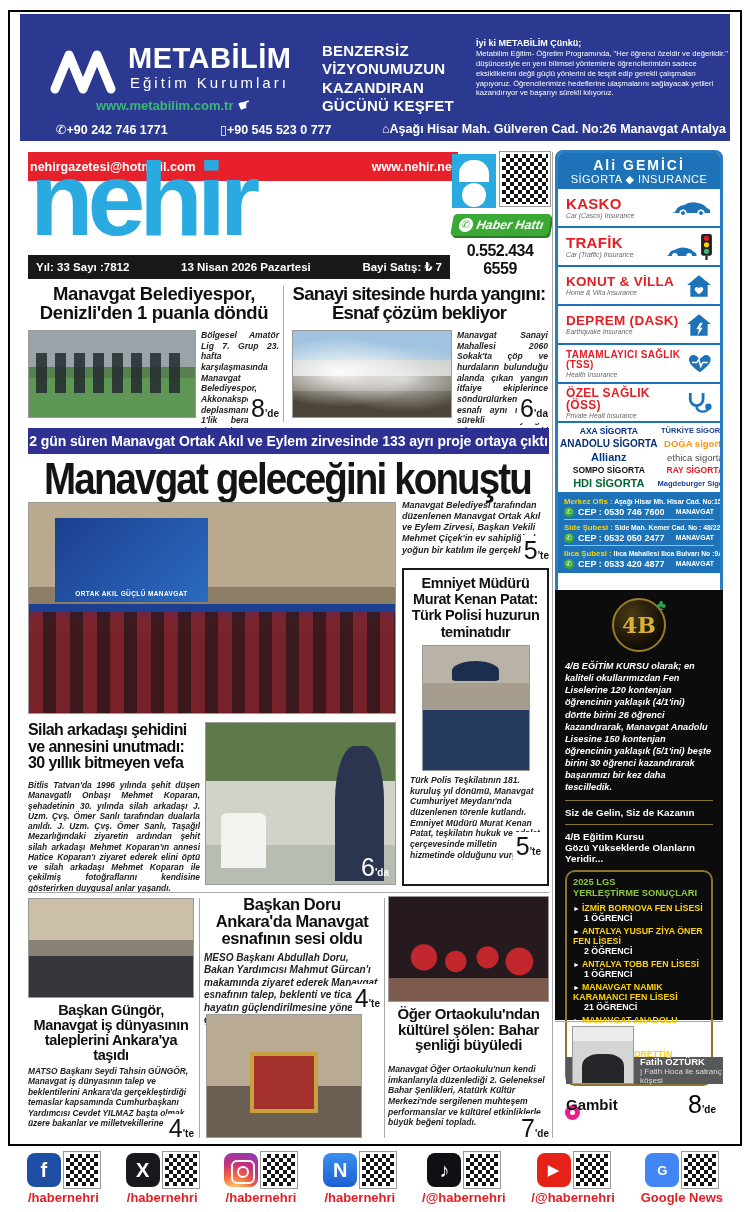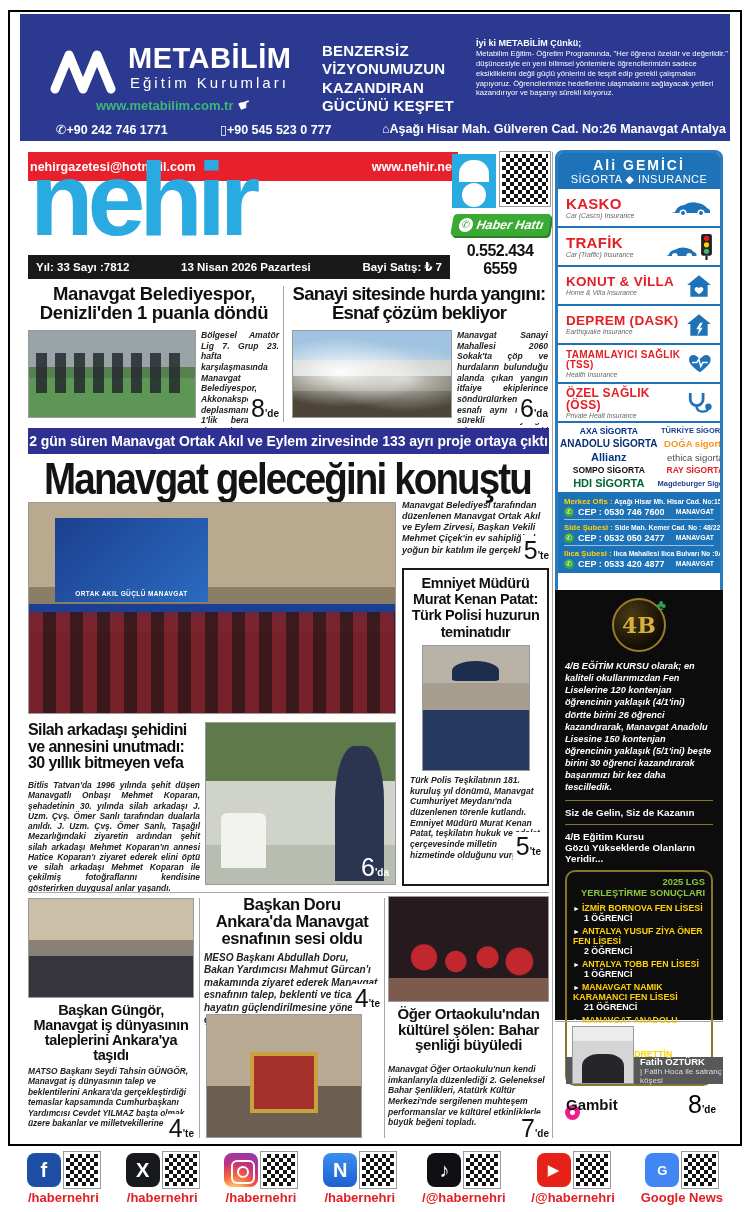--- a/index.html
+++ b/index.html
@@ -61,21 +61,21 @@
   
   .kurs{background:#0c0c0c;color:#fff;padding:8px 10px}
   .kurs-logo{width:54px;height:54px;margin:0 auto;border:2px solid #9a7d2c;border-radius:50%;background:radial-gradient(circle at 35% 30%,#4a3a16,#120d04 70%);display:flex;align-items:center;justify-content:center;position:relative}
   .kurs-logo .t{font-family:"DejaVu Serif",serif;font-size:22px;font-weight:bold;color:#d8b13c}
   .kurs-logo .clover{position:absolute;top:-4px;right:-2px;color:#2e9e4f;font-size:15px}
   .kurs-logo .clover::before{content:"♣"}
   .kurs-body{font-style:italic;font-weight:bold;font-size:9.2px;line-height:1.32;margin-top:8px}
   .gold-hr{border:none;border-top:1px solid #8a752c;margin:6px 0}
   .kurs-cta,.kurs-name,.kurs-tag{font-weight:bold;font-size:9.8px}
   .lgs{border:2px solid #8a752c;border-radius:10px;padding:5px 6px;margin-top:6px}
-  .lgs-title{color:#8dc63f;font-weight:bold;font-size:9.3px;text-align:right;line-height:1.25}
+  .lgs-title{color:#8dc63f;font-weight:bold;font-size:9.3px;text-align:left;line-height:1.25}
   .lgs-item{margin-top:3px}
   .lgs-school{color:#ffd200;font-weight:bold;font-size:8.8px;line-height:1.15}
   .lgs-school::before{content:"► ";color:#fff;font-size:7px}
   .lgs-count{color:#fff;font-weight:bold;font-size:8.8px;margin-left:11px}
   .kurs-addr{display:flex;gap:5px;margin-top:7px;align-items:center}
   .pin{width:15px;height:15px;border-radius:50%;background:#e91e8c;position:relative;flex:0 0 auto}
   .pin::before{content:"";position:absolute;left:5px;top:5px;width:5px;height:5px;border-radius:50%;background:#fff}
   .addr-l1{font-size:9.3px;font-weight:bold}
   .addr-l2{font-size:9.3px;font-weight:bold;display:flex;justify-content:space-between}
   

